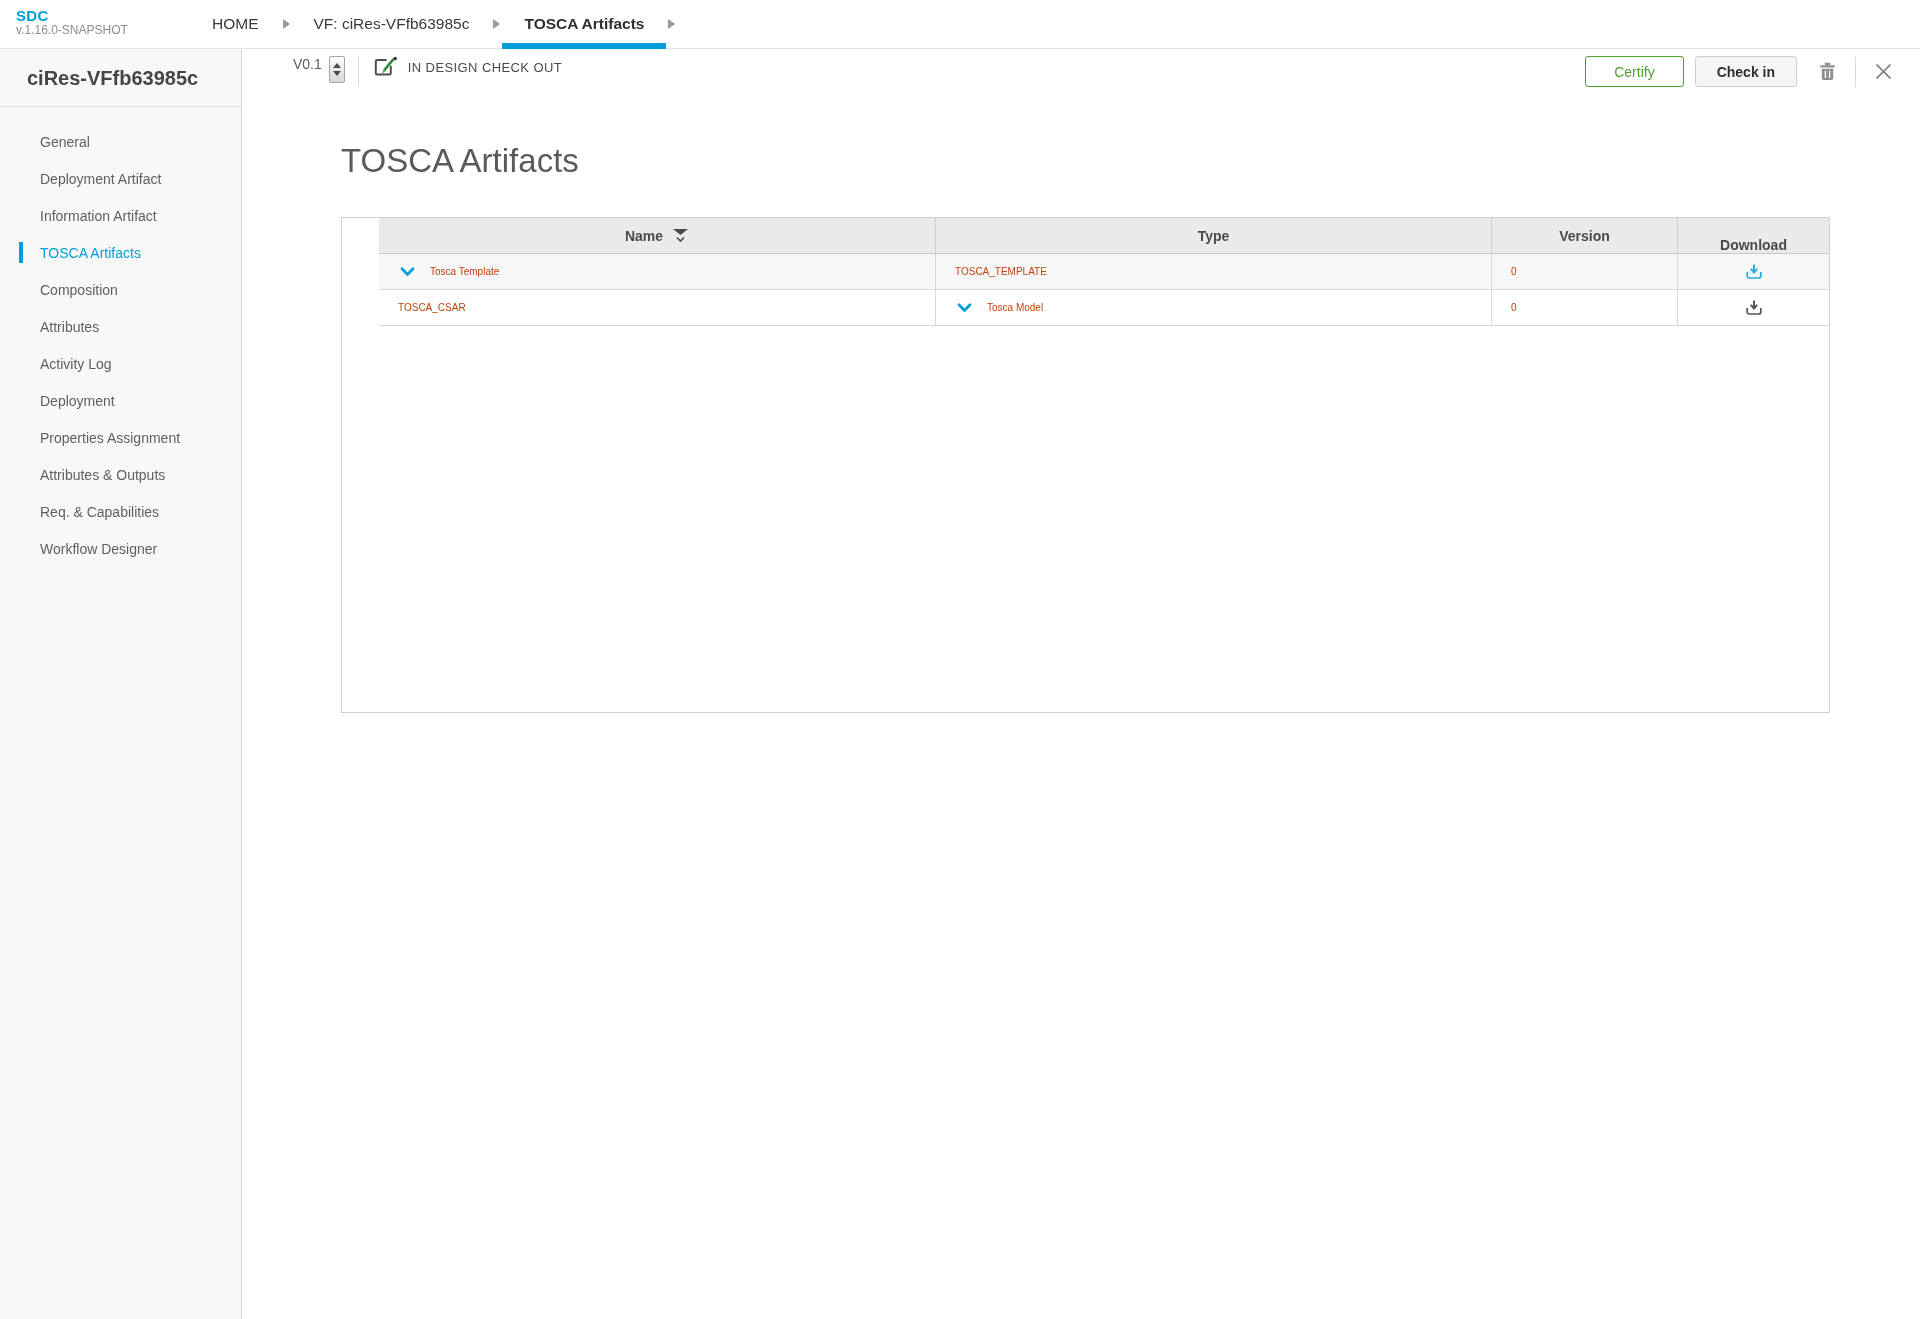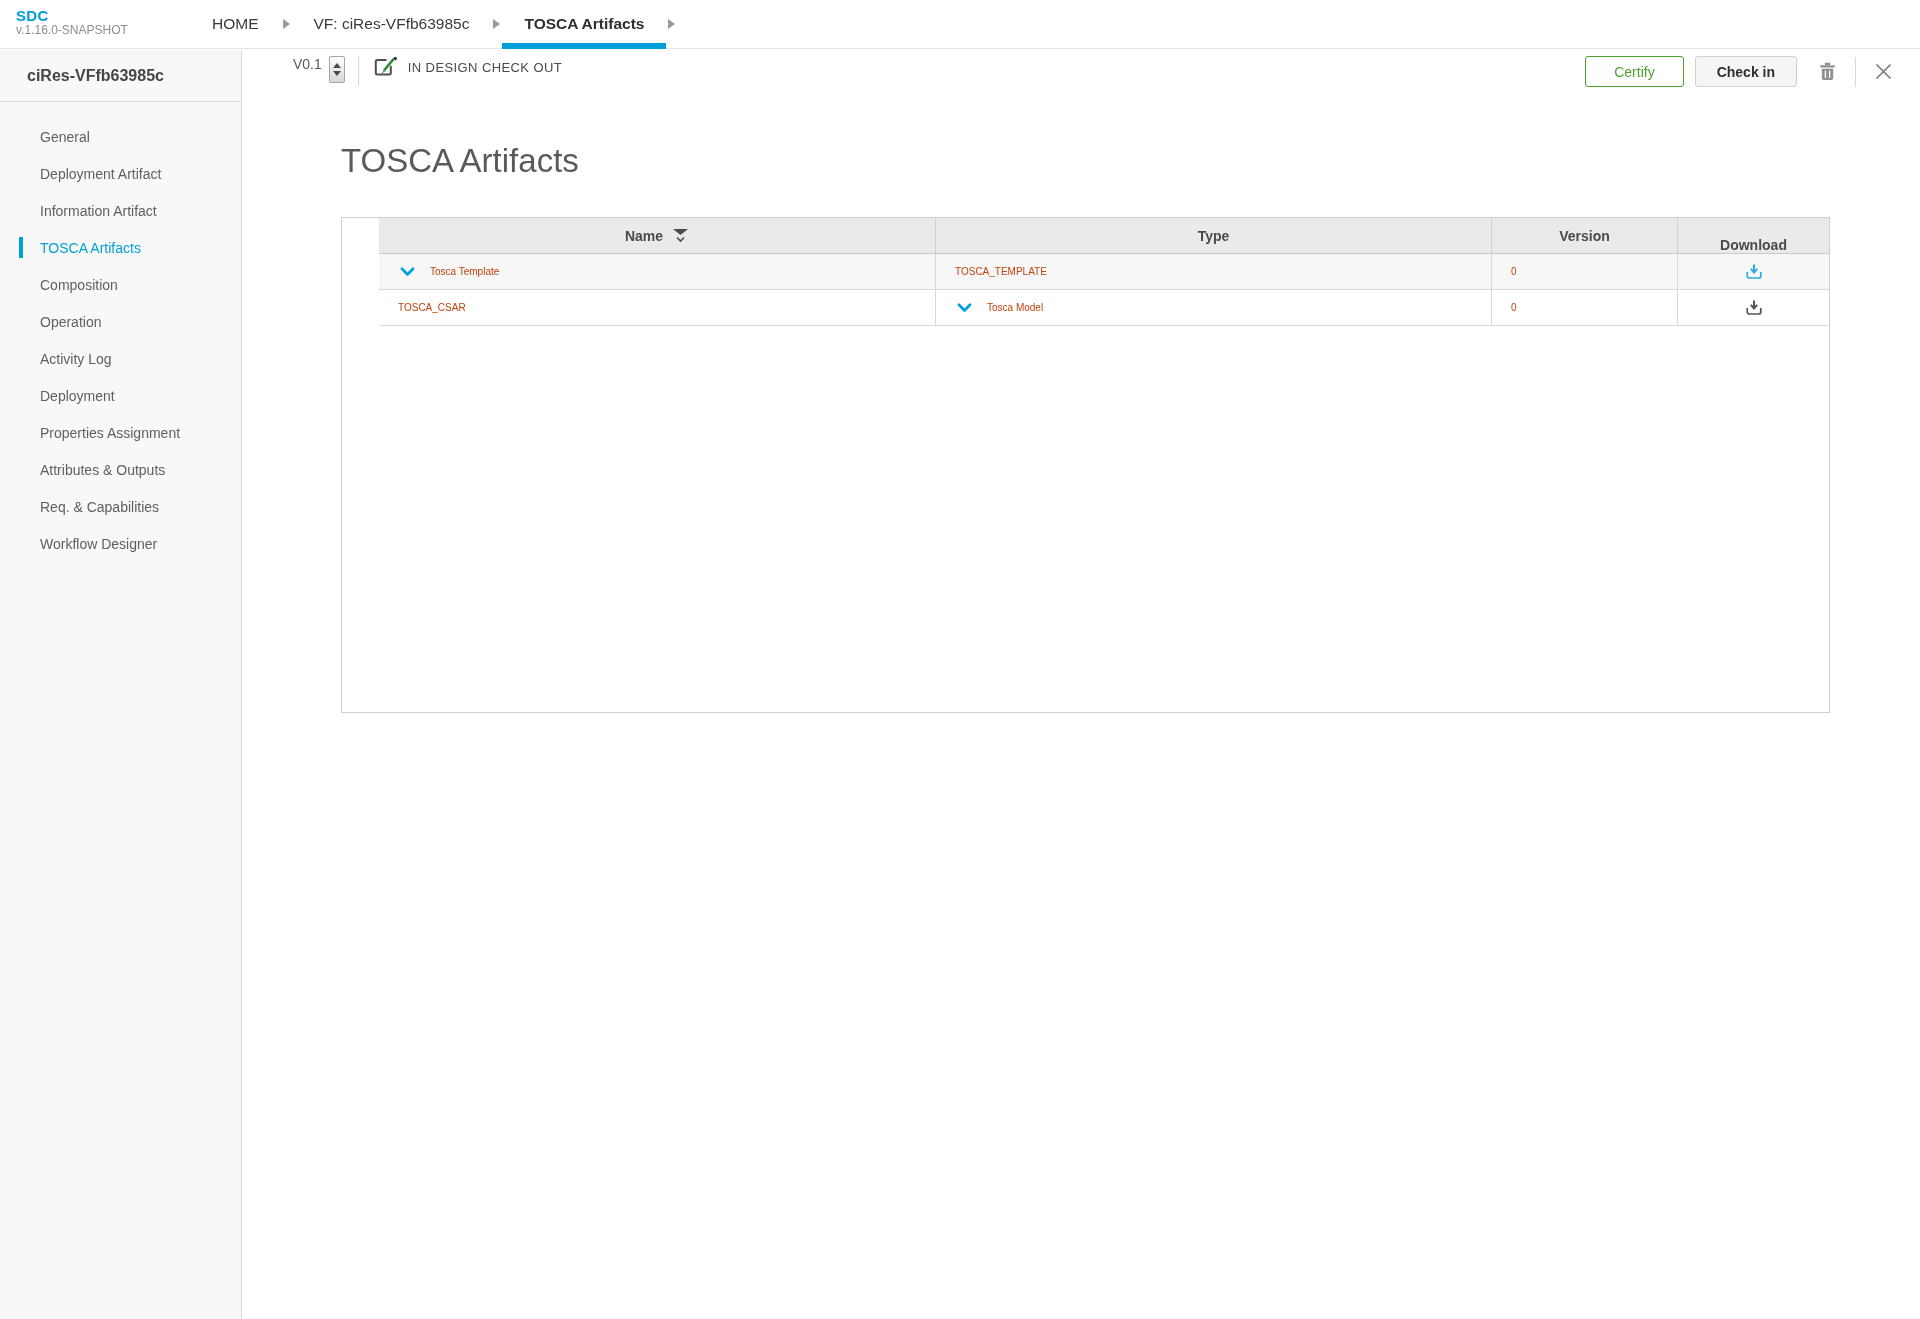--- a/index.html
+++ b/index.html
@@ -32,21 +32,21 @@
     width:0; height:0; margin:0 2px;
     border-left:7px solid #9a9a9a; border-top:5px solid transparent; border-bottom:5px solid transparent;
   }
 
   
   .sidebar {
     position:absolute; top:50px; left:0; width:242px; bottom:0;
     background:#f8f8f8; border-right:1px solid #d8d8d8;
   }
   .sidebar-title {
-    font-size:16px; font-weight:700; color:#454545;
+    font-size:20px; font-weight:700; color:#454545;
     padding:17px 10px 16px 27px; border-bottom:1px solid #dcdcdc;
   }
   .sidebar-menu { padding-top:16px; }
   .menu-item {
     position:relative; height:37px; display:flex; align-items:center;
     padding-left:40px; font-size:14px; color:#5f5f5f; cursor:pointer;
   }
   .menu-item.active { color:var(--accent,#009fdb); }
   .menu-item.active::before {
     content:""; position:absolute; left:19px; top:8px; bottom:8px; width:4px;
@@ -126,21 +126,21 @@
 </div>
 
 <div class="sidebar">
   <div class="sidebar-title">ciRes-VFfb63985c</div>
   <div class="sidebar-menu">
     <div class="menu-item">General</div>
     <div class="menu-item">Deployment Artifact</div>
     <div class="menu-item">Information Artifact</div>
     <div class="menu-item active">TOSCA Artifacts</div>
     <div class="menu-item">Composition</div>
-    <div class="menu-item">Operation</div>
+    <div class="menu-item">Attributes</div>
     <div class="menu-item">Activity Log</div>
     <div class="menu-item">Deployment</div>
     <div class="menu-item">Properties Assignment</div>
     <div class="menu-item">Attributes &amp; Outputs</div>
     <div class="menu-item">Req. &amp; Capabilities</div>
     <div class="menu-item">Workflow Designer</div>
   </div>
 </div>
 
 <div class="toolbar">

